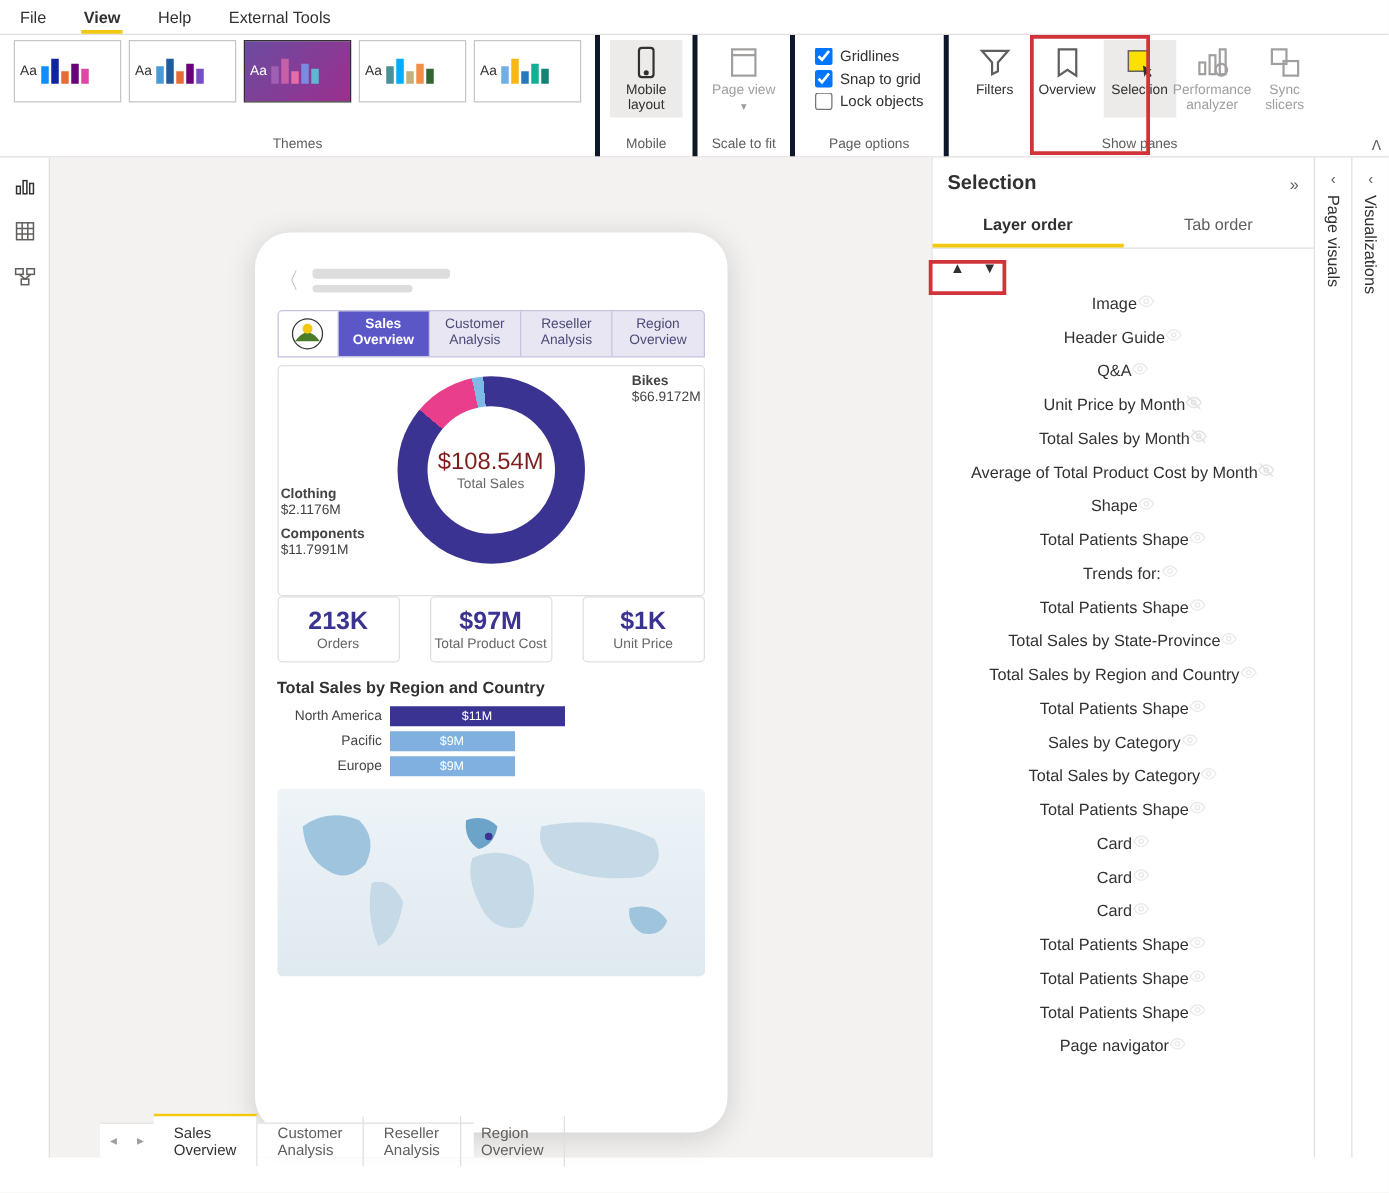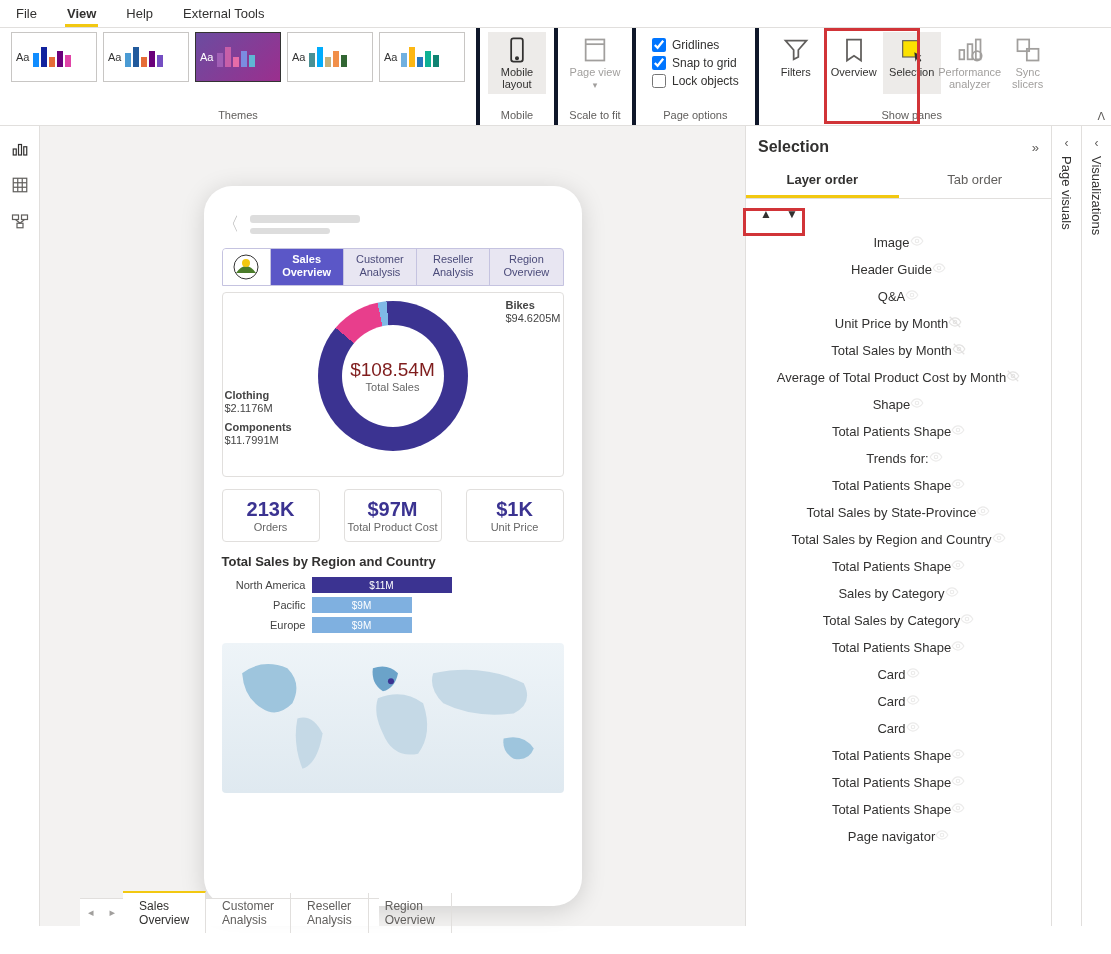--- a/index.html
+++ b/index.html
@@ -41,21 +41,21 @@
 .phone-tab.active{background:#5b57c7;color:#fff;font-weight:600}
 .phone-tab.logo{flex:0 0 48px;background:#fff;display:flex;align-items:center;justify-content:center}
 .donut-card{border:1px solid #e1dfdd;border-radius:4px;margin-top:6px;padding:8px;position:relative;height:185px}
 .donut-wrap{position:relative;width:150px;height:150px;margin:0 auto}
 .donut{width:150px;height:150px;border-radius:50%;background:conic-gradient(#3b3391 0deg 310deg,#e83e8c 310deg 348deg,#7fb9e6 348deg 355deg,#3b3391 355deg 360deg)}
 .donut-hole{position:absolute;top:24px;left:24px;width:102px;height:102px;border-radius:50%;background:#fff;display:flex;flex-direction:column;align-items:center;justify-content:center}
 .donut-val{font-size:19px;font-weight:400;color:#7f1d1d}
 .donut-lbl{font-size:11px;color:#666}
 .callout{position:absolute;font-size:11px;color:#444;line-height:1.2}
 .callout b{display:block;font-weight:600}
-.cards-row{display:flex;gap:24px;margin-top:12px}
+.cards-row{display:flex;gap:24px;margin-top:0}
 .kpi{flex:1;border:1px solid #e1dfdd;border-radius:4px;text-align:center;padding:8px 2px}
 .kpi-val{font-size:20px;font-weight:700;color:#3b3391}
 .kpi-lbl{font-size:11px;color:#666}
 .bar-title{font-size:13px;font-weight:600;margin:12px 0 8px}
 .bar-row{display:flex;align-items:center;font-size:11px;margin-bottom:4px}
 .bar-row .bl{width:90px;text-align:right;padding-right:6px;color:#444}
 .bar-row .bb{height:16px;color:#fff;font-size:10px;display:flex;align-items:center;justify-content:center}
 .map{margin-top:10px;height:150px;border-radius:4px;background:linear-gradient(180deg,#eef4f8,#dfe9f0);position:relative;overflow:hidden}
 .map svg{position:absolute;inset:0}
 .sel-pane{width:306px;border-left:1px solid #e1dfdd;display:flex;flex-direction:column;background:#fff}
@@ -279,21 +279,21 @@
       </div>
 
       <div class="donut-card">
         <div class="donut-wrap">
           <div class="donut"></div>
           <div class="donut-hole">
             <div class="donut-val">$108.54M</div>
             <div class="donut-lbl">Total Sales</div>
           </div>
         </div>
-        <div class="callout" style="right:2px;top:6px"><b>Bikes</b><span>$94.6205M</span></div>
+        <div class="callout" style="right:2px;top:6px"><b>Bikes</b><span>$66.9172M</span></div>
         <div class="callout" style="left:2px;top:96px"><b>Clothing</b><span>$2.1176M</span></div>
         <div class="callout" style="left:2px;top:128px"><b>Components</b><span>$11.7991M</span></div>
       </div>
 
       <div class="cards-row">
         <div class="kpi">
             <div class="kpi-val">213K</div>
             <div class="kpi-lbl">Orders</div>
           </div>
         <div class="kpi">

